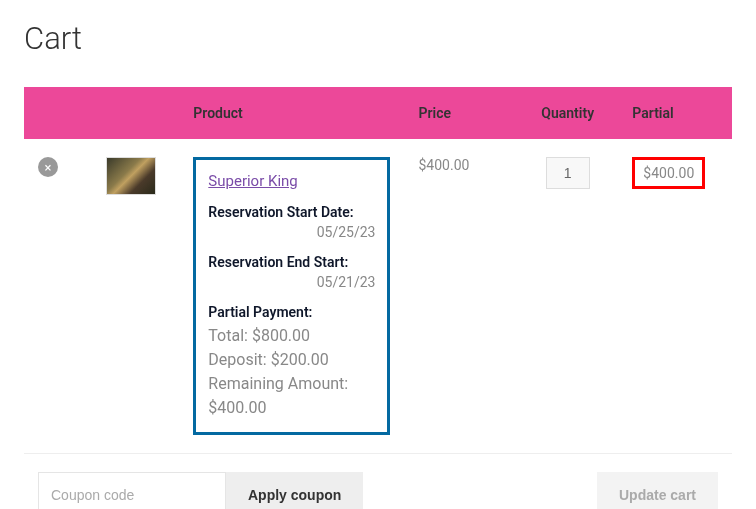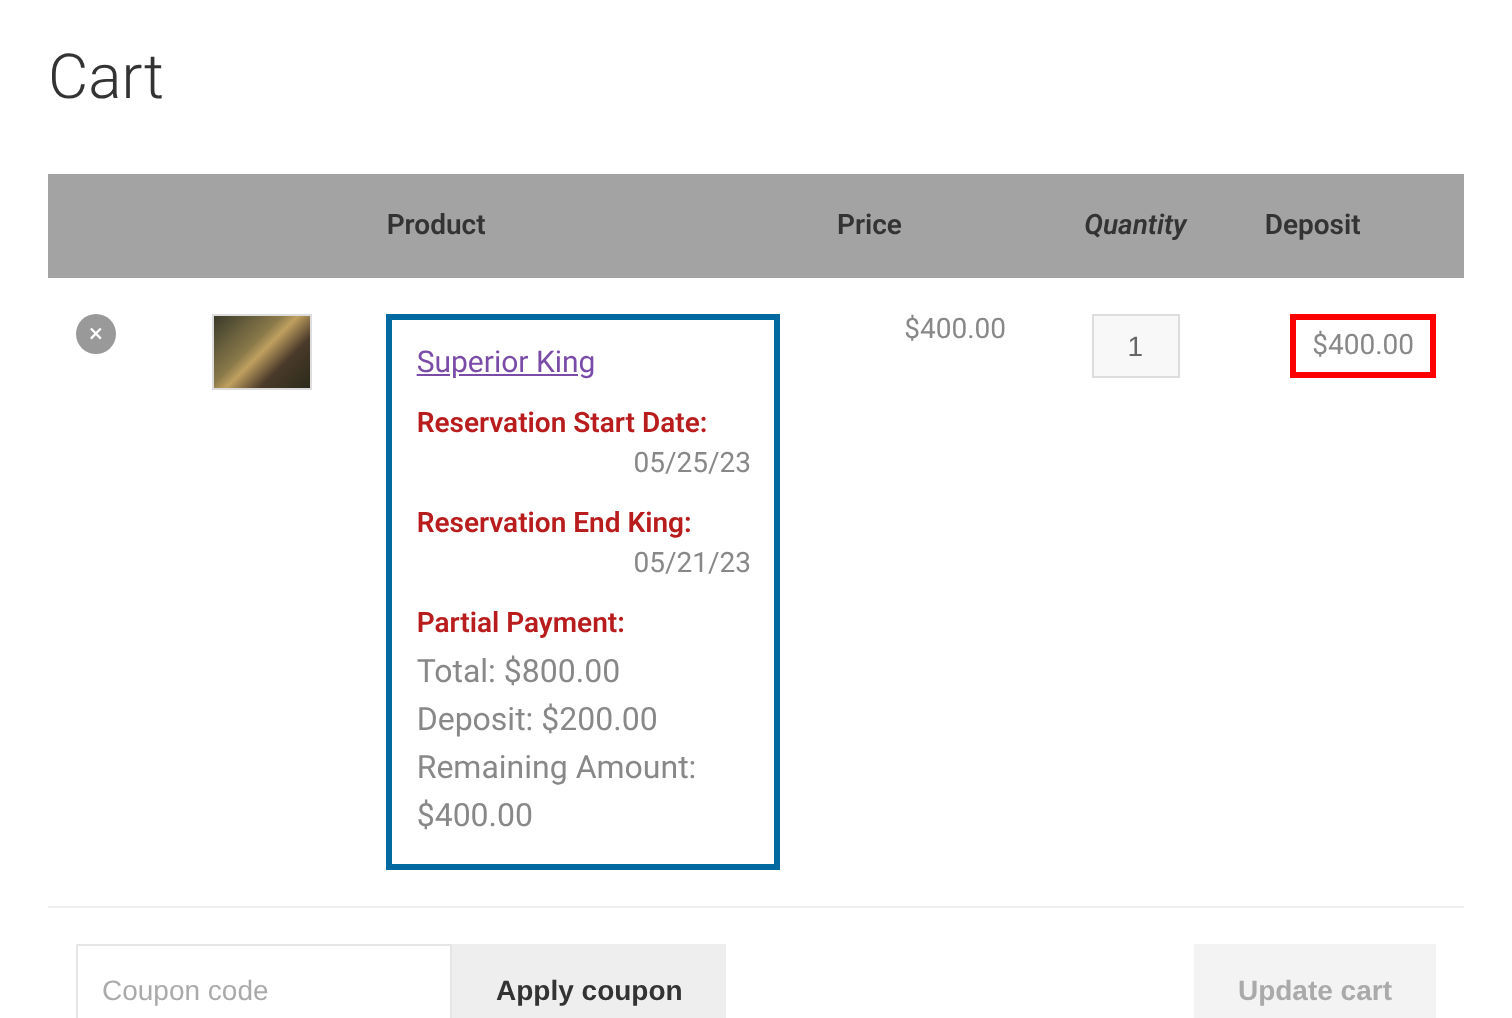--- a/index.html
+++ b/index.html
@@ -17,21 +17,21 @@
       font-size: 31px;
       font-weight: 300;
       color: #333;
       margin-bottom: 30px;
     }
     .cart-table {
       width: 100%;
       border-collapse: collapse;
     }
     .cart-table thead tr {
-      background: #a3a3a3;
+      background: #ec4899;
     }
     .cart-table th {
       text-align: left;
       padding: 18px 14px;
       font-size: 14px;
       font-weight: 600;
       color: #333;
     }
     .cart-table th.col-remove,
     .cart-table th.col-thumb {
@@ -41,21 +41,20 @@
       width: 200px;
     }
     .cart-table th.col-price,
     .cart-table th.col-subtotal {
       width: 100px;
       text-align: left;
     }
     .cart-table th.col-qty {
       width: 90px;
       text-align: center;
-      font-style: italic;
     }
     .cart-table tbody td {
       padding: 18px 14px;
       vertical-align: top;
       font-size: 14px;
       color: #888;
     }
     .remove-btn {
       display: inline-flex;
       align-items: center;
@@ -83,37 +82,37 @@
     .product-link {
       color: #7a4ca8;
       text-decoration: underline;
       font-size: 15px;
     }
     .meta-block {
       margin-top: 14px;
     }
     .meta-label {
       font-weight: 600;
-      color: #b91c1c;
+      color: #0f172a;
       font-size: 14px;
       margin-bottom: 4px;
     }
     .meta-value {
       color: #888;
       font-size: 14px;
       margin-bottom: 14px;
       text-align: right;
     }
     .partial-lines div {
       color: #888;
       font-size: 16px;
       line-height: 1.5;
     }
     .price-cell, .subtotal-cell {
-      text-align: right;
+      text-align: left;
       color: #888;
     }
     .subtotal-box {
       display: inline-block;
       border: 3px solid #ff0000;
       padding: 5px 8px;
       color: #888;
     }
     .qty-cell {
       text-align: center;
@@ -170,38 +169,38 @@
 <h1>Cart</h1>
 
 <table class="cart-table">
   <thead>
     <tr>
       <th class="col-remove"></th>
       <th class="col-thumb"></th>
       <th class="col-product">Product</th>
       <th class="col-price">Price</th>
       <th class="col-qty">Quantity</th>
-      <th class="col-subtotal">Deposit</th>
+      <th class="col-subtotal">Partial</th>
     </tr>
   </thead>
   <tbody>
     <tr>
       <td>
         <a class="remove-btn">×</a>
       </td>
       <td>
         <div class="thumb"></div>
       </td>
       <td>
         <div class="product-cell">
           <a href="#" class="product-link">Superior King</a>
           <div class="meta-block">
             <div class="meta-label">Reservation Start Date:</div>
             <div class="meta-value">05/25/23</div>
-            <div class="meta-label">Reservation End King:</div>
+            <div class="meta-label">Reservation End Start:</div>
             <div class="meta-value">05/21/23</div>
             <div class="meta-label">Partial Payment:</div>
             <div class="partial-lines">
               <div>Total: $800.00</div>
               <div>Deposit: $200.00</div>
               <div>Remaining Amount: $400.00</div>
             </div>
           </div>
         </div>
       </td>

